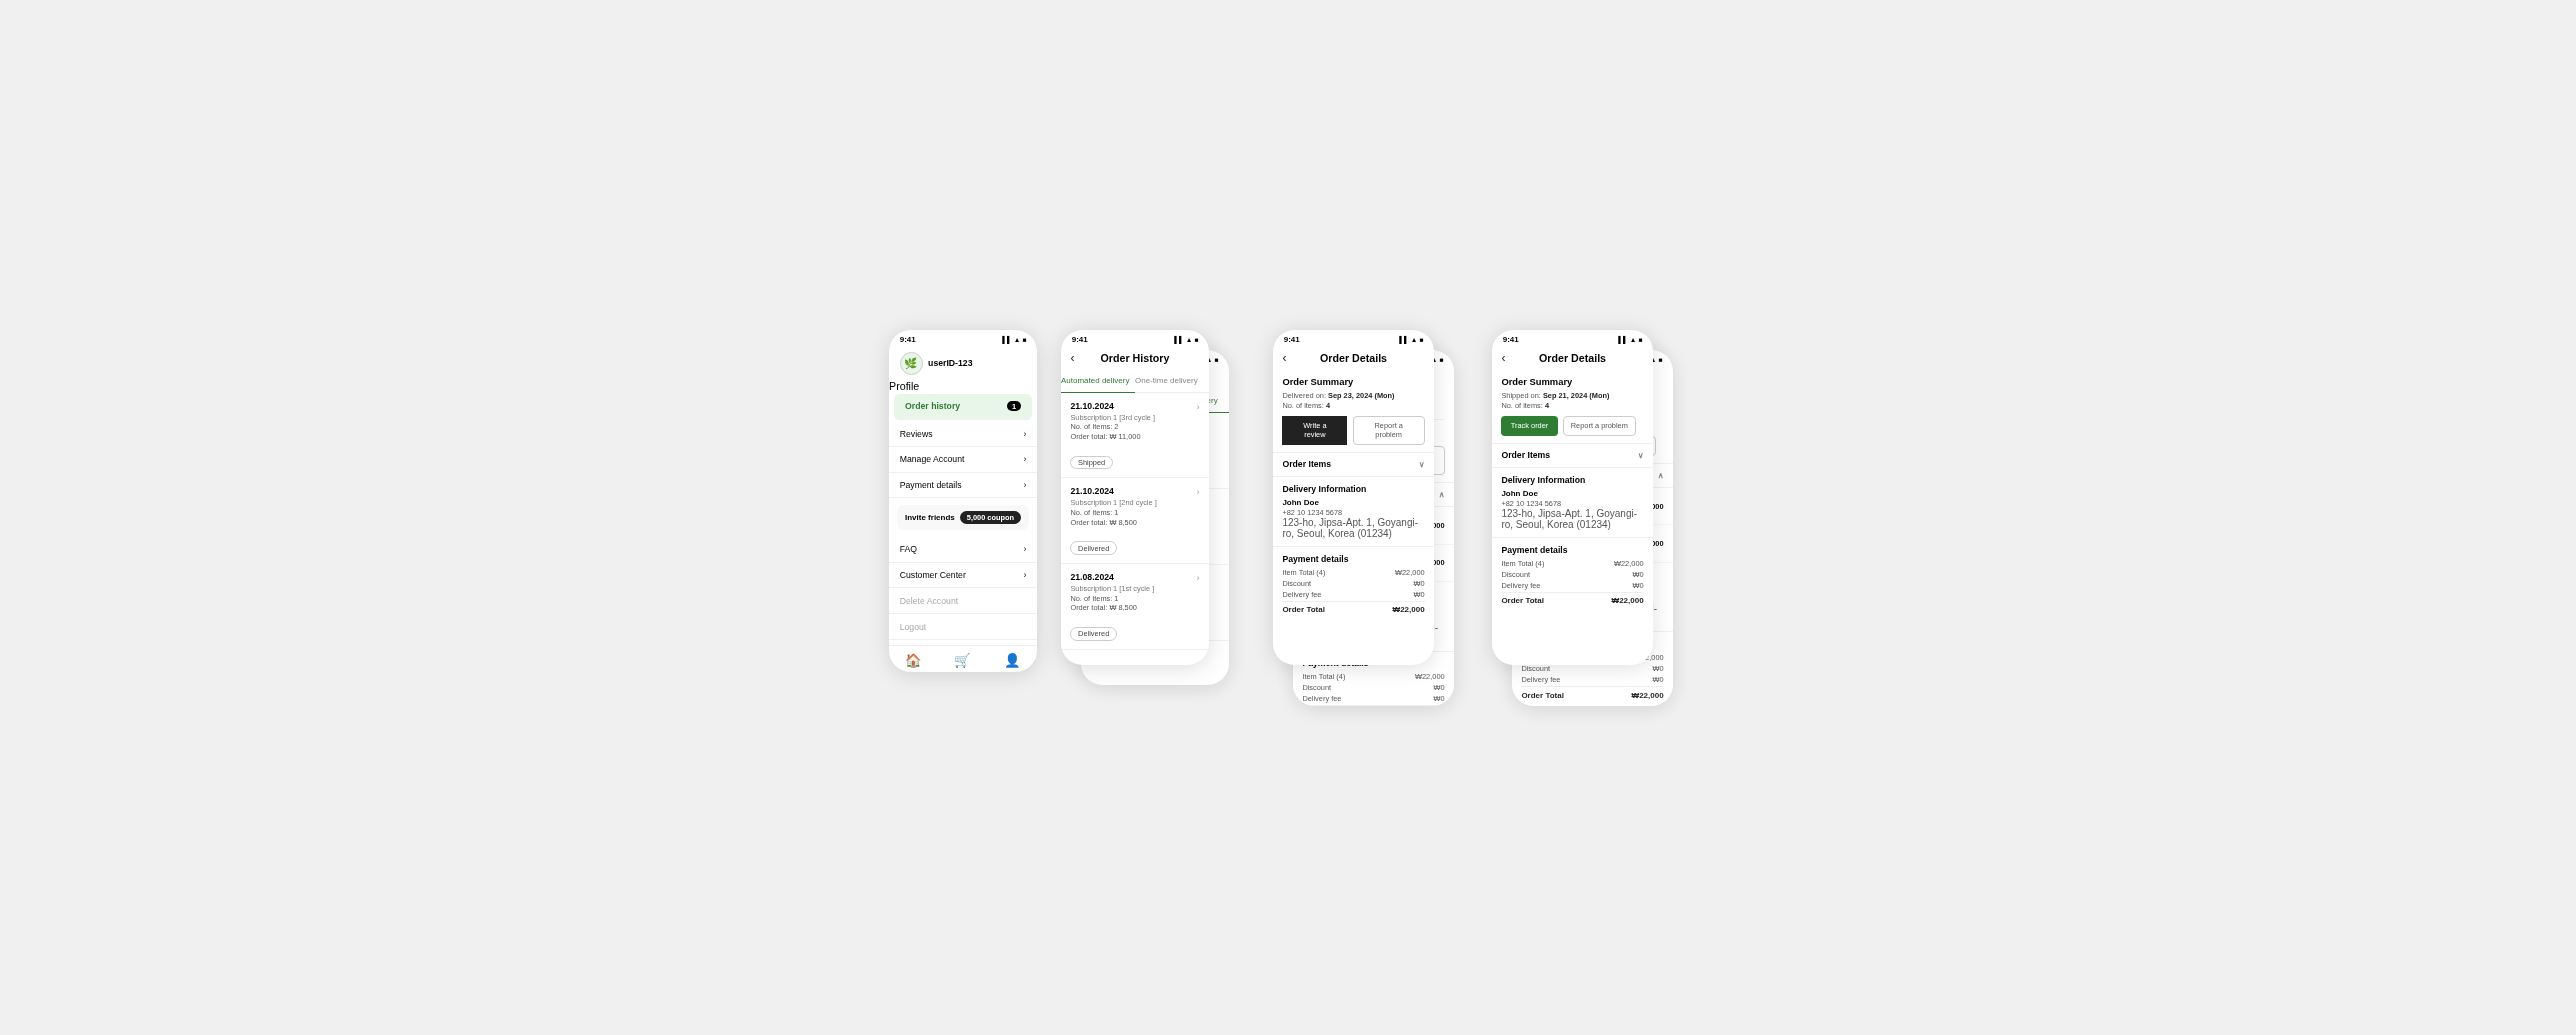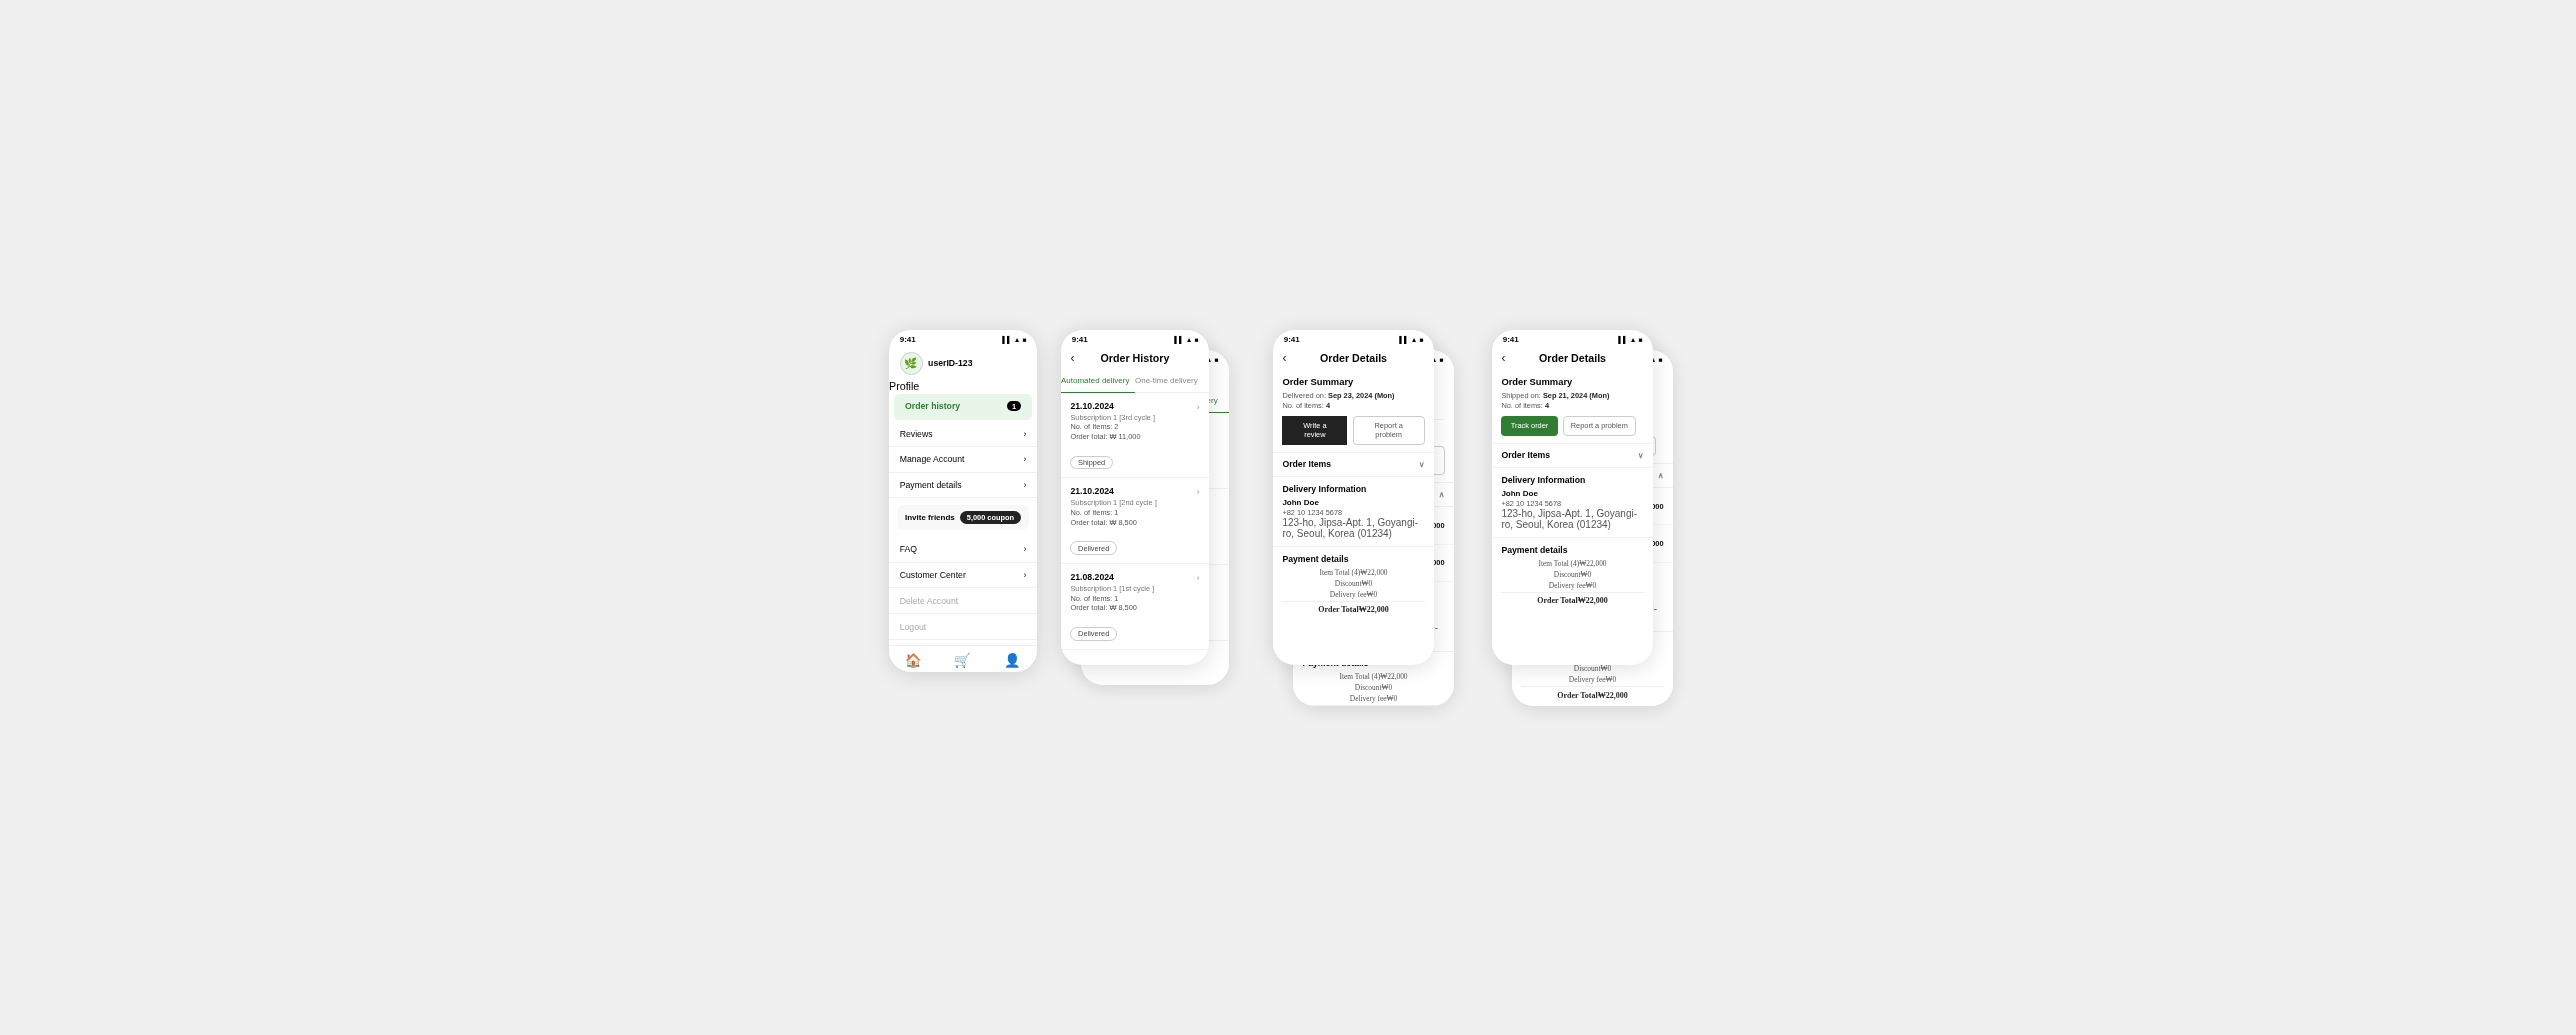--- a/index.html
+++ b/index.html
@@ -162,22 +162,22 @@
     .product-qty { font-size: 6.7px; color: #777; }
     .product-price { font-size: 7.4px; font-weight: 700; }
     .delivery-section { padding: 6.7px 9.4px; border-bottom: 0.7px solid #f0f0f0; }
     .delivery-title { font-size: 8.7px; font-weight: 700; margin-bottom: 4px; }
     .delivery-name { font-size: 8px; font-weight: 600; }
     .delivery-phone { font-size: 7.4px; color: #555; margin: 0.7px 0; }
     .delivery-addr { font-size: 10px; color: #555; }
     .payment-section { padding: 6.7px 9.4px; }
     .payment-title { font-size: 8.7px; font-weight: 700; margin-bottom: 4px; }
     .payment-row {
-      display: flex; justify-content: center;
-      font-size: 7.4px; color: #555; margin: 2px 0; font-family: Liberation Serif, serif;
+      display: flex; justify-content: space-between;
+      font-size: 7.4px; color: #555; margin: 2px 0;
     }
     .payment-row.total { font-weight: 700; font-size: 8px; color: #222; border-top: 0.7px solid #eee; padding-top: 3.4px; margin-top: 2px; }
   </style>
 </head>
 <body>
 
 <div class="screens-container">
 
   <div class="phone-screen">
     <div class="status-bar">

